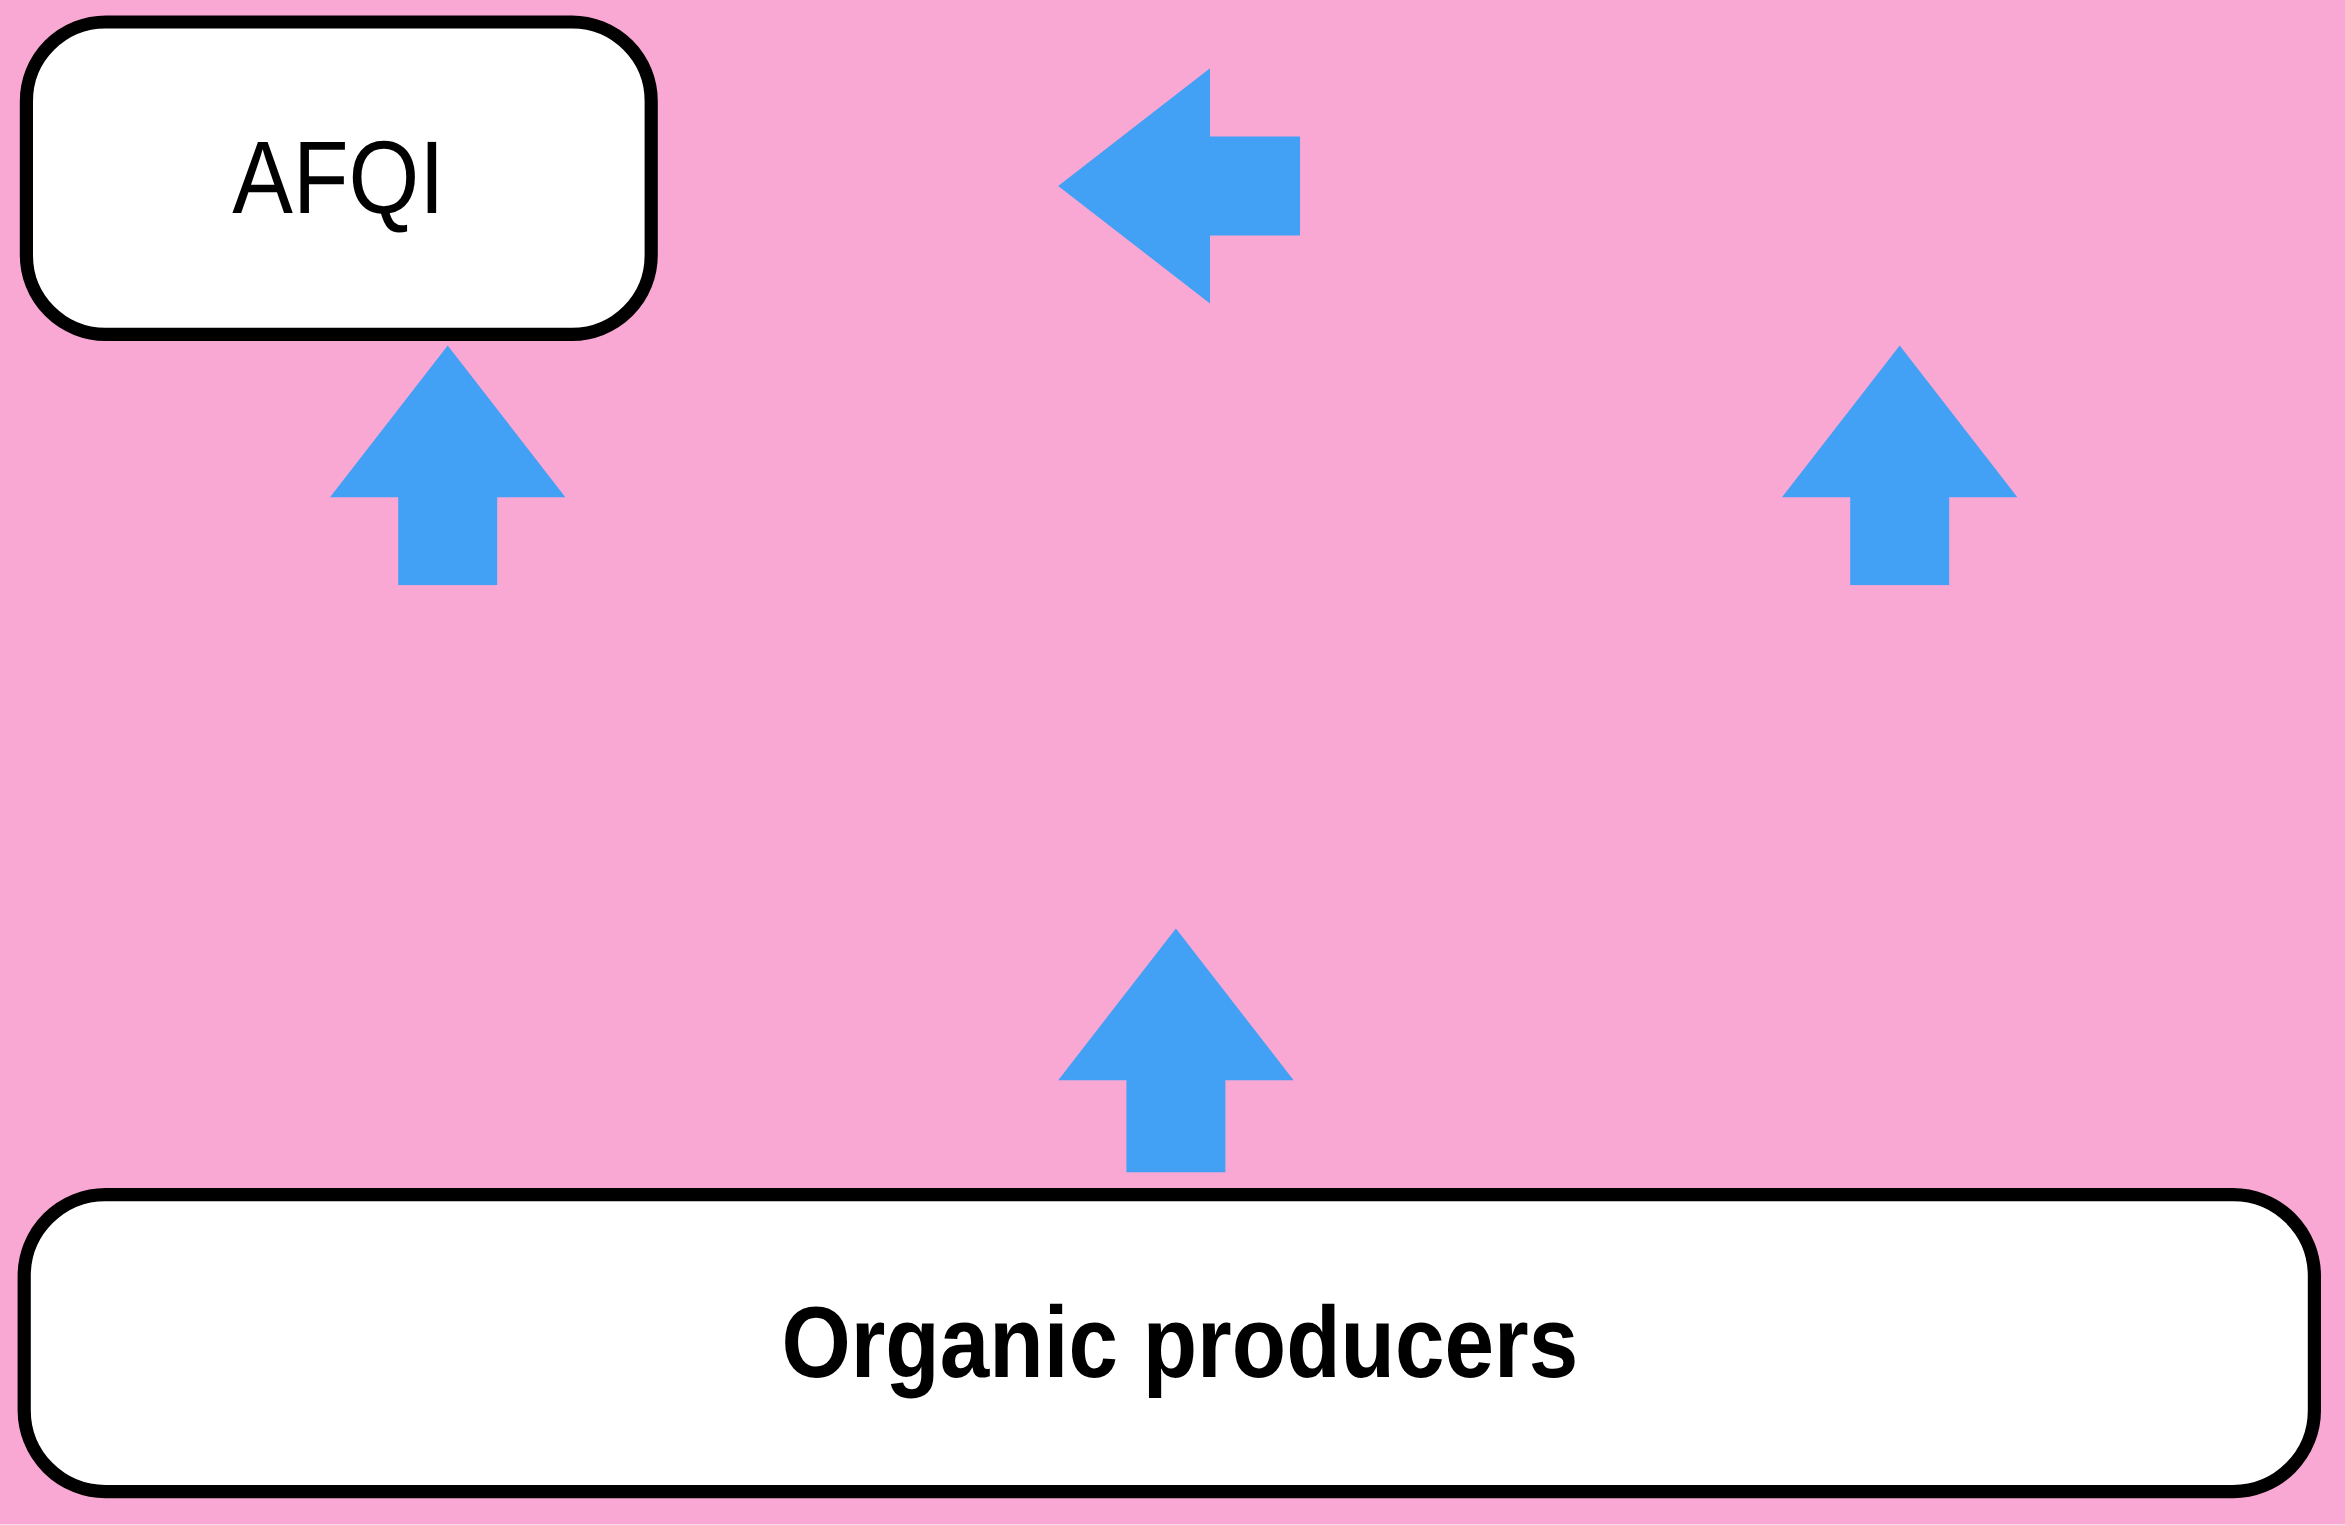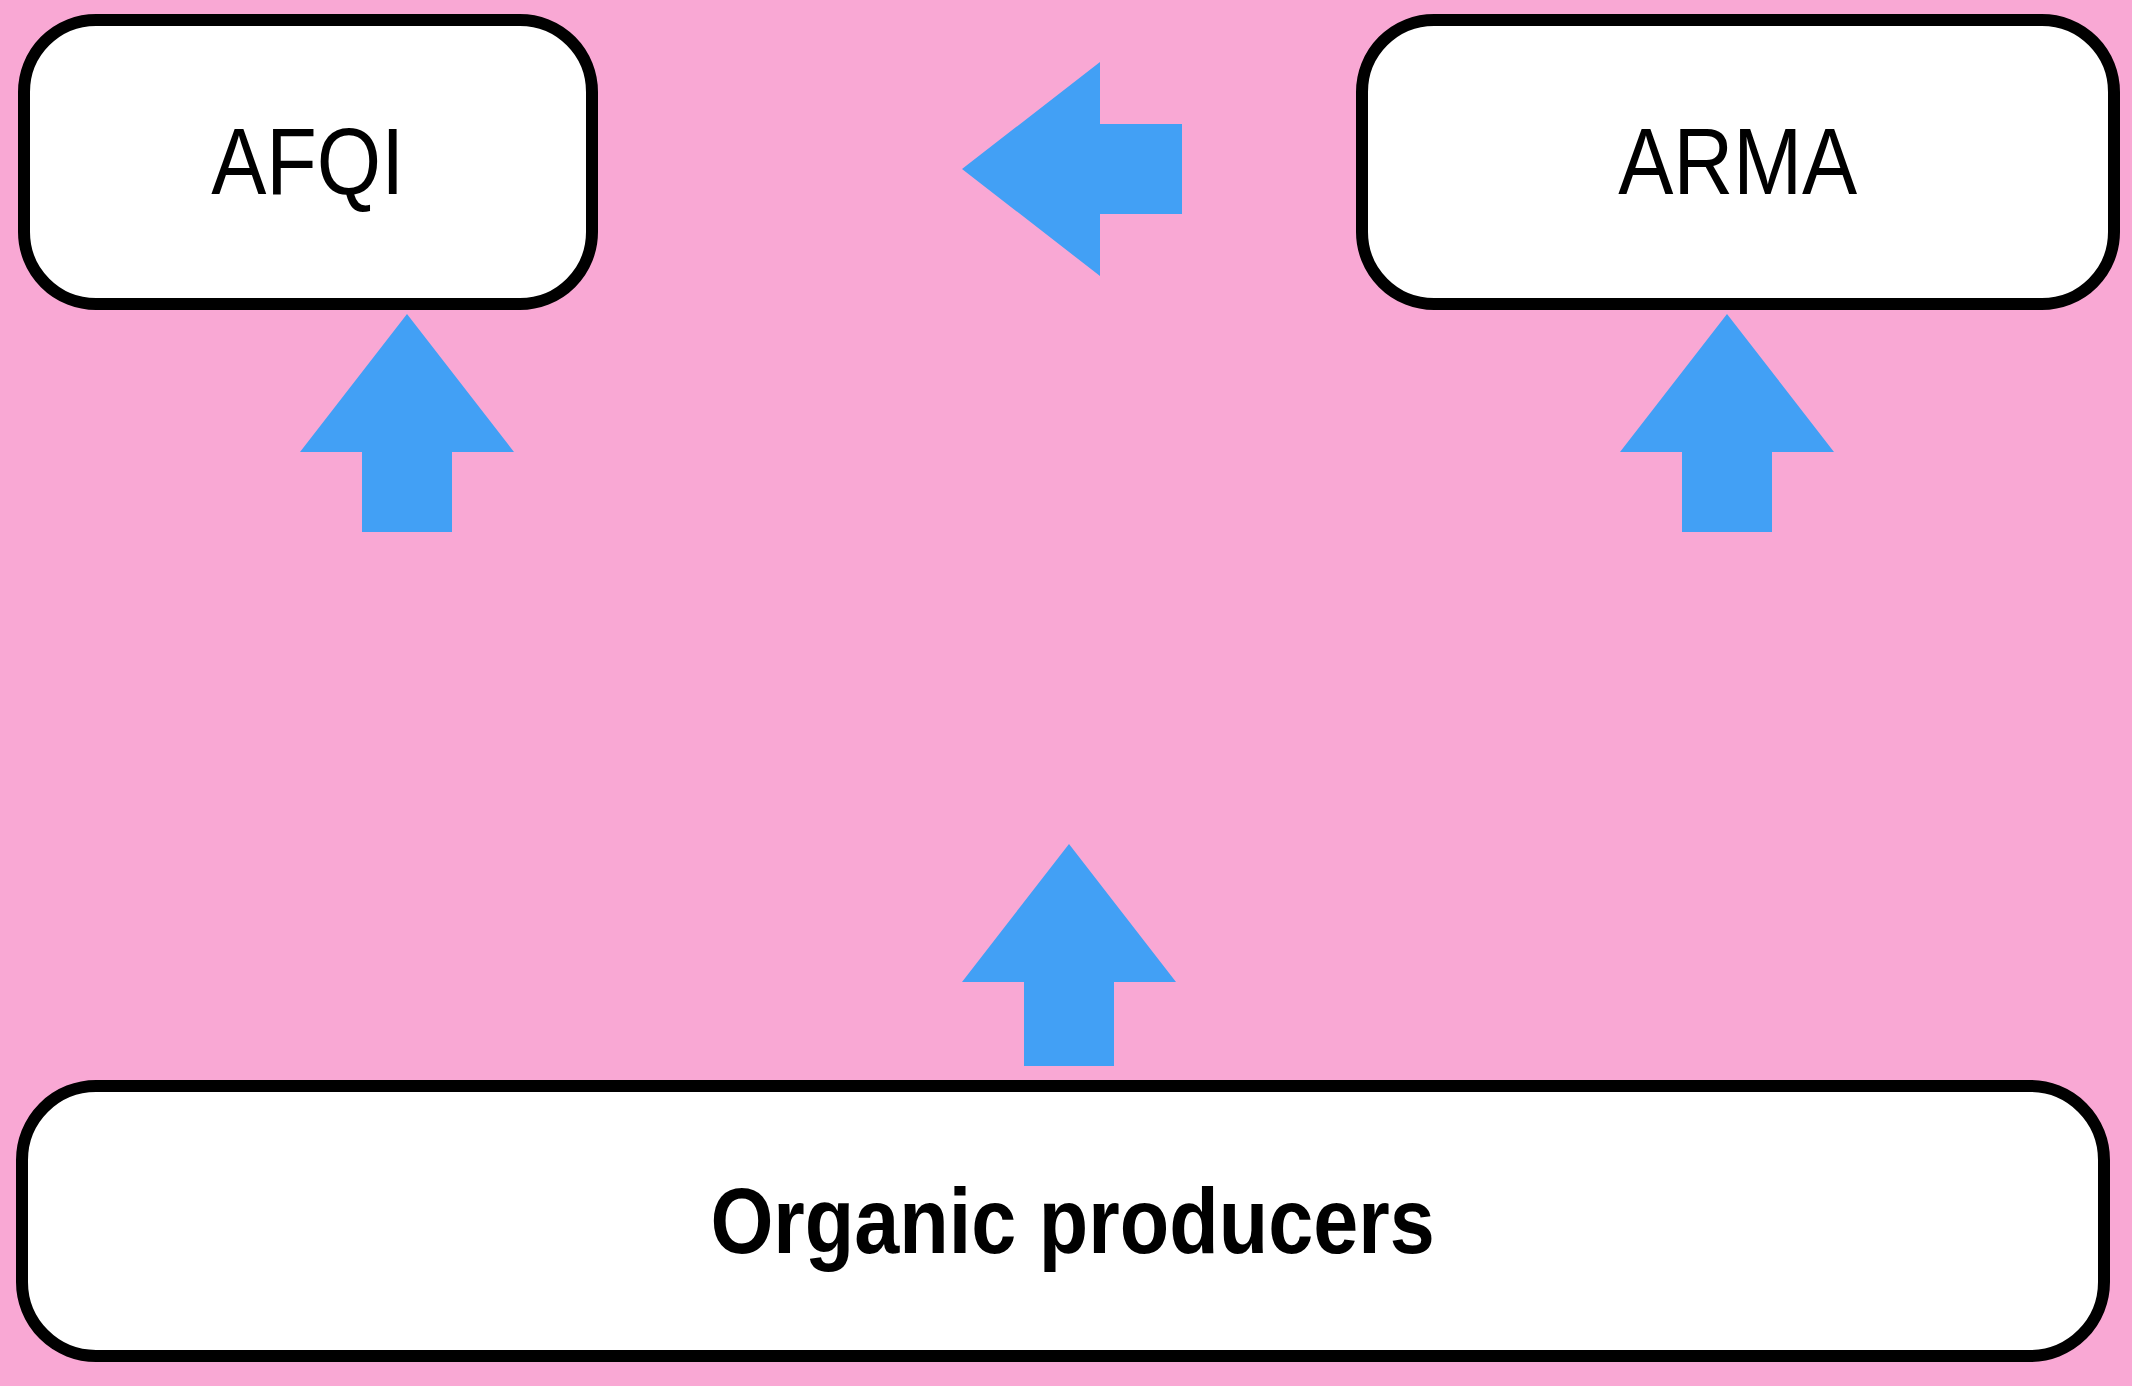--- a/index.html
+++ b/index.html
@@ -71,23 +71,20 @@
 </style>
 </head>
 <body>
 
 <div id="stage">
 
   <div class="node agency" id="node-afqi">
     <span class="node-label">AFQI</span>
   </div>
 
-  <div class="node agency" id="node-arma">
-    <span class="node-label">ARMA</span>
-  </div>
 
 
   <div class="node band" id="node-org">
     <span class="node-label">Organic producers</span>
   </div>
 
   <div class="arrow" id="arrow-cert-to-afqi">
     <svg viewBox="0 0 222 222" width="222" height="222" aria-hidden="true">
       <polygon points="111,4 218,142 156,142 156,222 66,222 66,142 4,142" fill="#42A0F5"></polygon>
     </svg>

